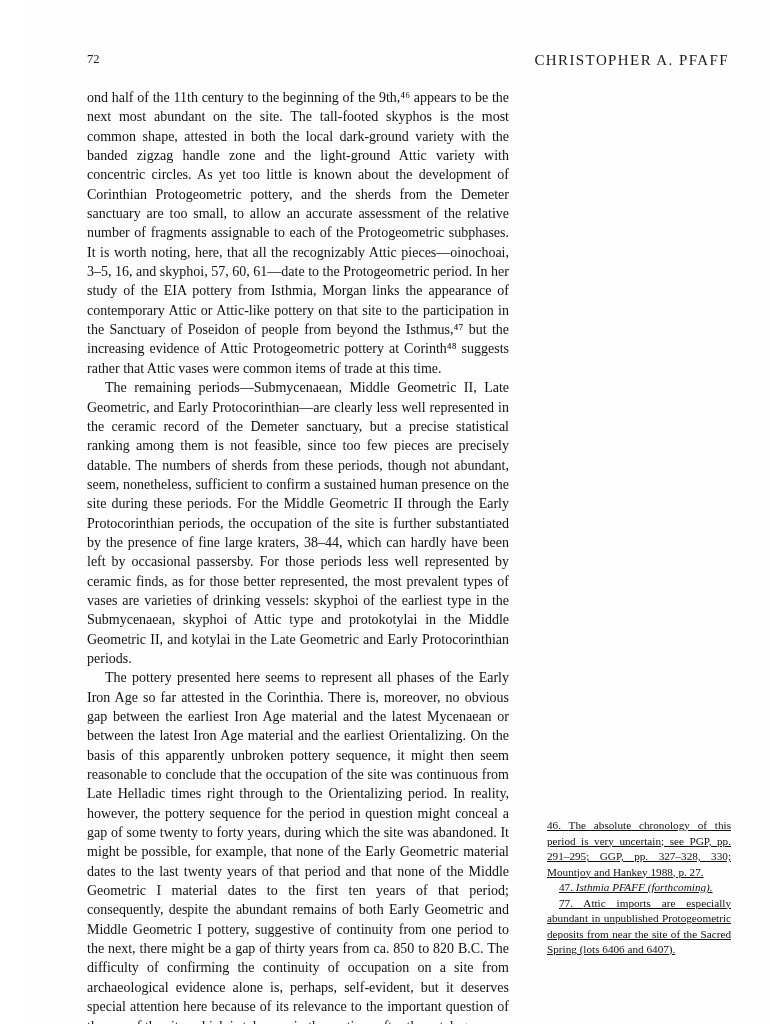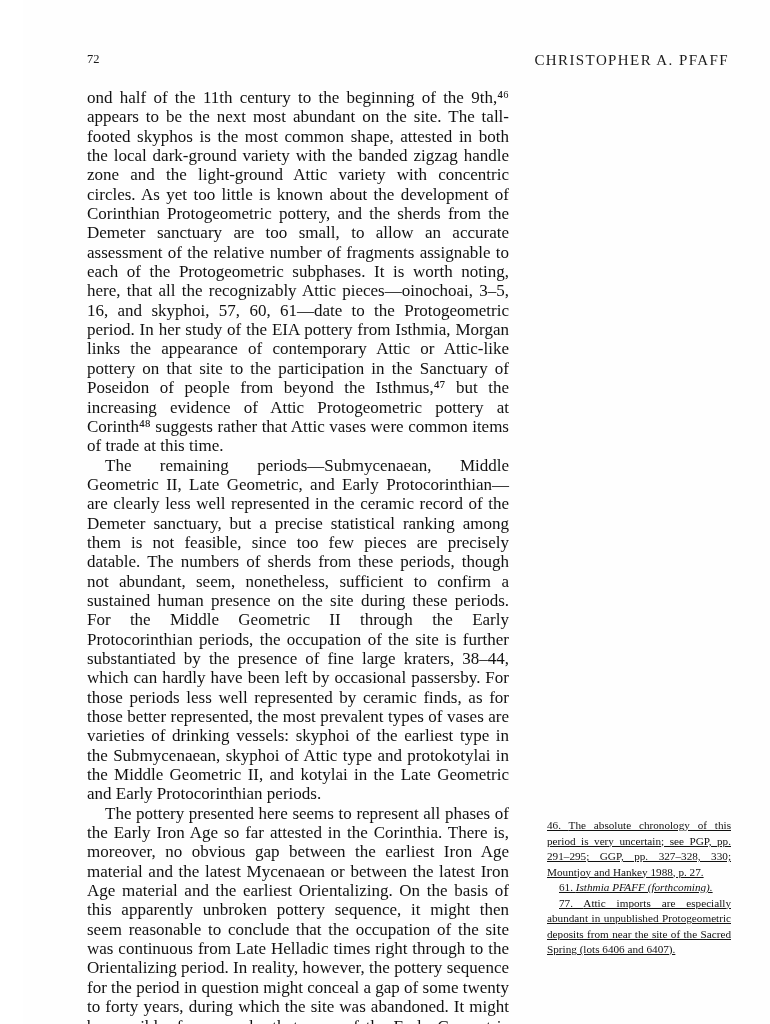--- a/index.html
+++ b/index.html
@@ -50,21 +50,21 @@
     color: #1a1a1a;
   }
   .body-col {
     position: absolute;
     top: 88px;
     left: 64px;
     width: 422px;
   }
   .body-col p {
     margin: 0;
-    font-size: 17px;
+    font-size: 14px;
     line-height: 19.35px;
     text-align: justify;
     text-justify: inter-word;
     hyphens: auto;
     -webkit-hyphens: auto;
     color: #111;
   }
   .body-col p + p {
     text-indent: 18px;
   }
@@ -104,21 +104,21 @@
     <p>The remaining periods—Submycenaean, Middle Geometric II, Late Geometric, and Early Protocorinthian—are clearly less well represented in the ceramic record of the Demeter sanctuary, but a precise statistical ranking among them is not feasible, since too few pieces are precisely datable. The numbers of sherds from these periods, though not abundant, seem, nonetheless, sufficient to confirm a sustained human presence on the site during these periods. For the Middle Geometric II through the Early Protocorinthian periods, the occupation of the site is further substantiated by the presence of fine large kraters, 38–44, which can hardly have been left by occasional passersby. For those periods less well represented by ceramic finds, as for those better represented, the most prevalent types of vases are varieties of drinking vessels: skyphoi of the earliest type in the Submycenaean, skyphoi of Attic type and protokotylai in the Middle Geometric II, and kotylai in the Late Geometric and Early Protocorinthian periods.</p>
     <p>The pottery presented here seems to represent all phases of the Early Iron Age so far attested in the Corinthia. There is, moreover, no obvious gap between the earliest Iron Age material and the latest Mycenaean or between the latest Iron Age material and the earliest Orientalizing. On the basis of this apparently unbroken pottery sequence, it might then seem reasonable to conclude that the occupation of the site was continuous from Late Helladic times right through to the Orientalizing period. In reality, however, the pottery sequence for the period in question might conceal a gap of some twenty to forty years, during which the site was abandoned. It might be possible, for example, that none of the Early Geometric material dates to the last twenty years of that period and that none of the Middle Geometric I material dates to the first ten years of that period; consequently, despite the abundant remains of both Early Geometric and Middle Geometric I pottery, suggestive of continuity from one period to the next, there might be a gap of thirty years from ca. 850 to 820 B.C. The difficulty of confirming the continuity of occupation on a site from archaeological evidence alone is, perhaps, self-evident, but it deserves special attention here because of its relevance to the important question of the use of the site, which is taken up in the sections after the catalogue.</p>
   </div>
 
   <div class="notes">
     <p>
       <span>46.</span>
       <span>The absolute chronology of this period is very uncertain; see PGP, pp. 291–295; GGP, pp. 327–328, 330; Mountjoy and Hankey 1988, p. 27.</span>
     </p>
     <p>
-      <span>61.</span>
+      <span>47.</span>
       <span class="it">Isthmia PFAFF (forthcoming).</span>
     </p>
     <p>
       <span>77.</span>
       <span>Attic imports are especially abundant in unpublished Protogeometric deposits from near the site of the Sacred Spring (lots 6406 and 6407).</span>
     </p>
   </div>
 
 </div>
 

